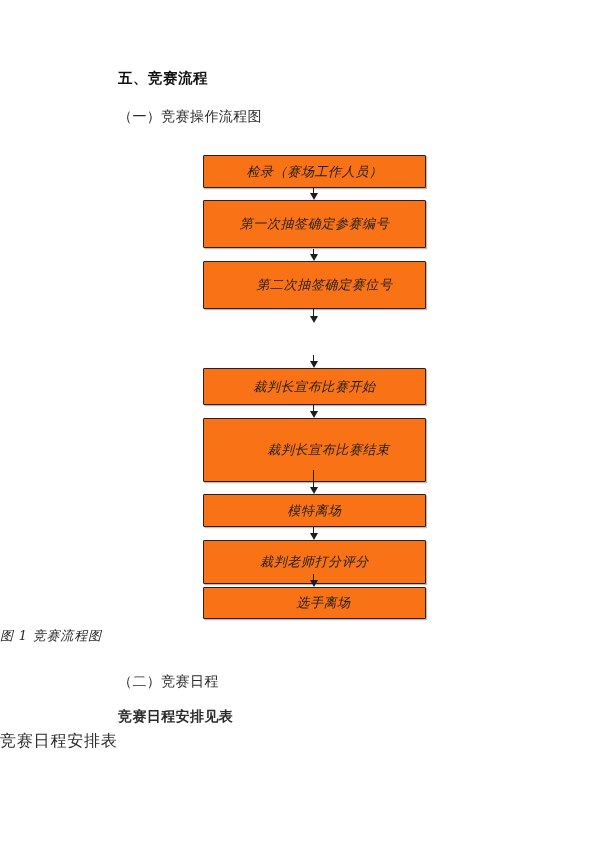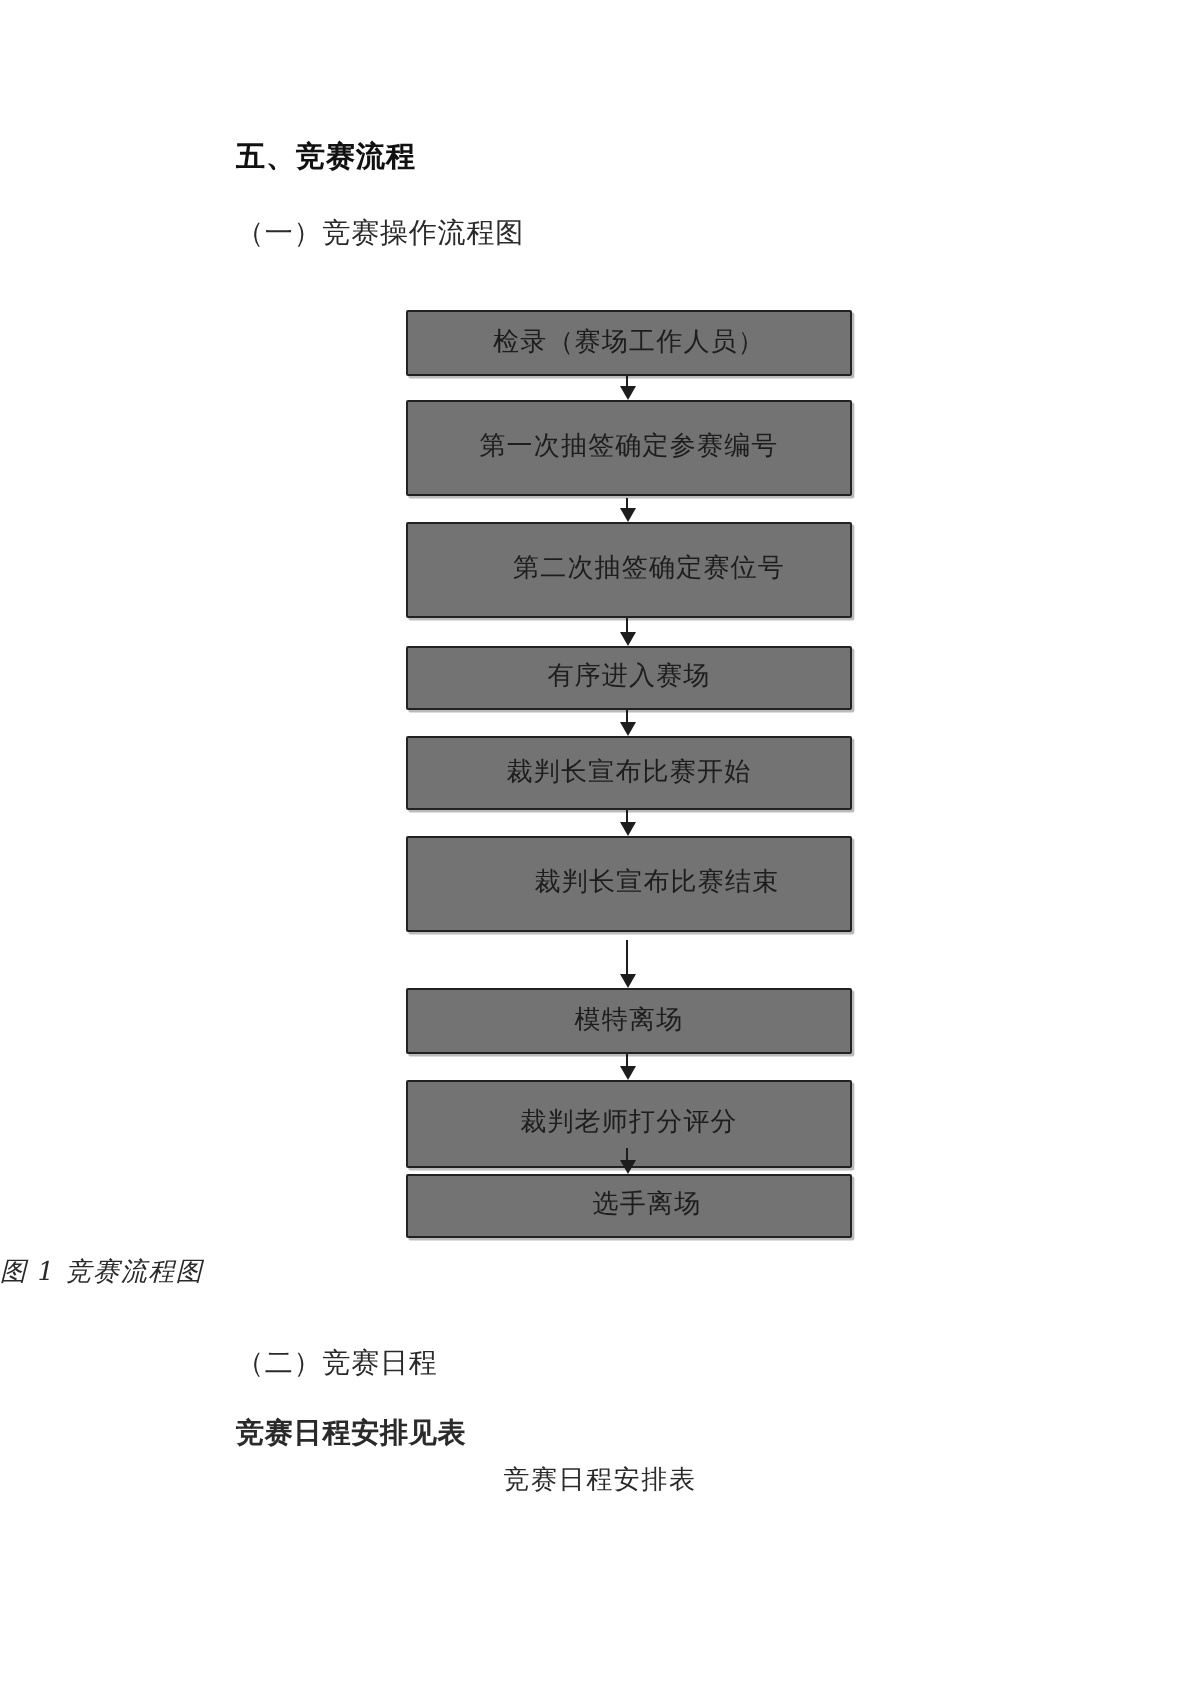--- a/index.html
+++ b/index.html
@@ -72,48 +72,49 @@
     letter-spacing: 0.4px;
     color: #2a2a2a;
     white-space: nowrap;
     font-weight: bold;
   }
   .table-title {
     position: absolute;
     left: 0;
     right: 0;
     top: 731px;
-    text-align: center;
-    font-size: 13px;
+    text-align: left;
+    font-size: 16px;
     letter-spacing: 0.8px;
     color: #2a2a2a;
   }
 
   
   .flowchart {
     position: absolute;
     left: 0;
     top: 0;
     width: 600px;
     height: 848px;
     pointer-events: none;
   }
   .flow-node {
     position: absolute;
     left: 203px;
     width: 223px;
     box-sizing: border-box;
     border: 1.2px solid #222;
     border-radius: 1px;
-    background: #737373;
+    background: #f97316;
     display: flex;
     align-items: center;
     justify-content: center;
     pointer-events: auto;
     box-shadow: 1.2px 1.2px 0 rgba(60,60,60,0.35);
+    font-style: italic;
   }
   .flow-node .node-label {
     font-size: 13px;
     letter-spacing: 0.6px;
     color: #1d1d1d;
     line-height: 1.2;
     text-align: center;
   }
 
   .flow-arrow {
@@ -152,27 +153,24 @@
   <div class="flowchart">
       <div class="flow-node" style="top: 155px; height: 33px;">
         <span class="node-label">检录（赛场工作人员）</span>
       </div>
       <div class="flow-node" style="top: 200px; height: 48px;">
         <span class="node-label">第一次抽签确定参赛编号</span>
       </div>
       <div class="flow-node" style="top: 261px; height: 48px; padding-left: 20px;">
         <span class="node-label">第二次抽签确定赛位号</span>
       </div>
-      <div class="flow-node" style="top: 323px; height: 32px;">
-        <span class="node-label">有序进入赛场</span>
-      </div>
       <div class="flow-node" style="top: 368px; height: 37px;">
         <span class="node-label">裁判长宣布比赛开始</span>
       </div>
-      <div class="flow-node" style="top: 418px; height: 48px; padding-left: 28px;">
+      <div class="flow-node" style="top: 418px; height: 64px; padding-left: 28px;">
         <span class="node-label">裁判长宣布比赛结束</span>
       </div>
       <div class="flow-node" style="top: 494px; height: 33px;">
         <span class="node-label">模特离场</span>
       </div>
       <div class="flow-node" style="top: 540px; height: 44px;">
         <span class="node-label">裁判老师打分评分</span>
       </div>
       <div class="flow-node" style="top: 587px; height: 32px; padding-left: 18px;">
         <span class="node-label">选手离场</span>

